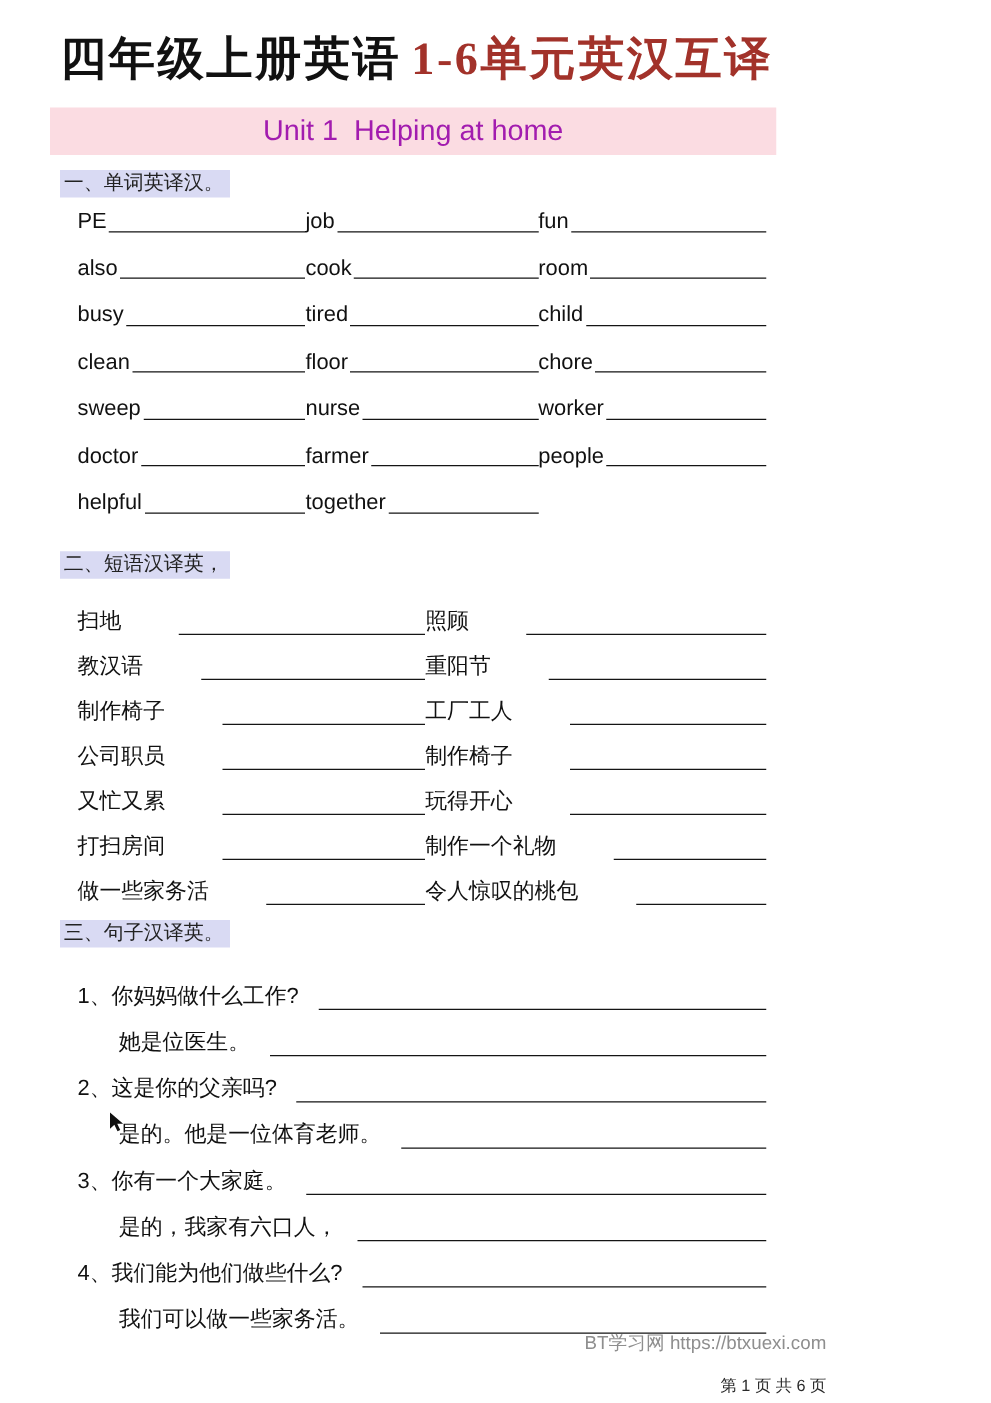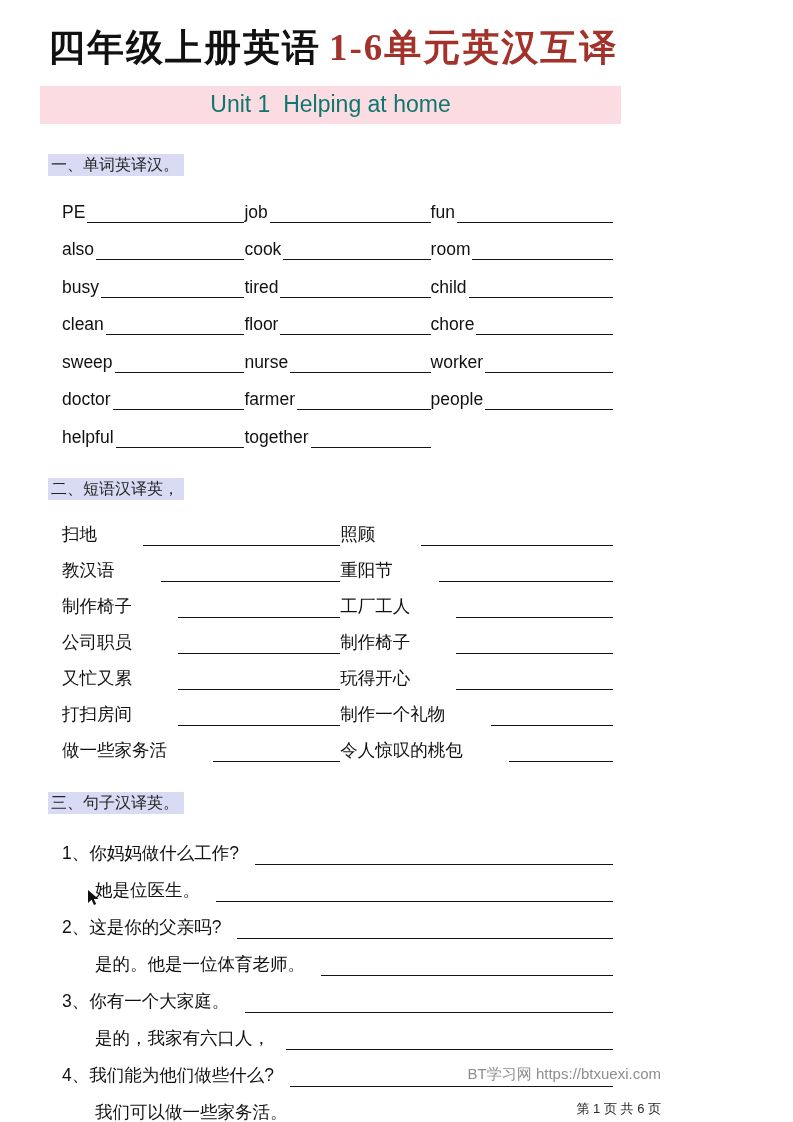--- a/index.html
+++ b/index.html
@@ -27,26 +27,26 @@
   }
   .t-red { color: #a2322a; margin-left: 8px; }
 
   
   .banner {
     margin: 16px -8px 0 -8px;
     background: #fbdce2;
     text-align: center;
     padding: 5px 0 6px 0;
     font-size: 23px;
-    color: #0f766e;
+    color: #a21caf;
   }
   .banner span { white-space: pre; }
 
   
-  .sec-head { margin-top: 31px; font-size: 16px; }
+  .sec-head { margin-top: 12px; font-size: 16px; }
   .hl {
     background: #d9daf3;
     padding: 2px 5px 3px 3px;
     color: #222;
   }
 
   
   .blank {
     flex: 1;
     border-bottom: 1.6px solid #141414;
@@ -58,21 +58,20 @@
   .words {
     display: flex;
     justify-content: space-between;
     margin-top: 9px;
     padding-left: 14px;
   }
   .wcol { width: 192px; }
   .wcol.mid { width: 196px; }
   .word-row {
     display: flex;
-    align-items: flex-end;
     height: 37.5px;
     font-size: 17.5px;
   }
   .word-row .w { white-space: nowrap; padding-bottom: 0; }
 
   
   .phrases {
     display: flex;
     justify-content: space-between;
     margin-top: 10px;

